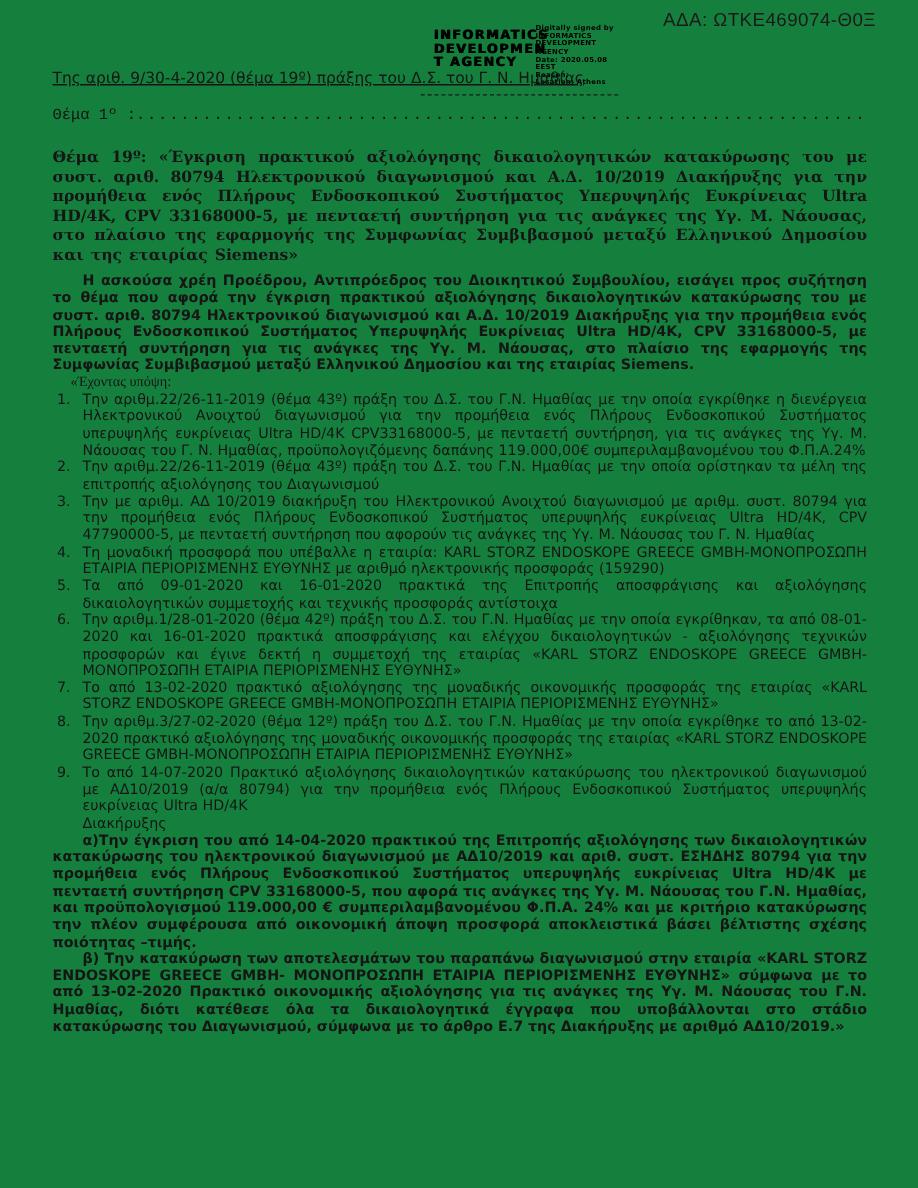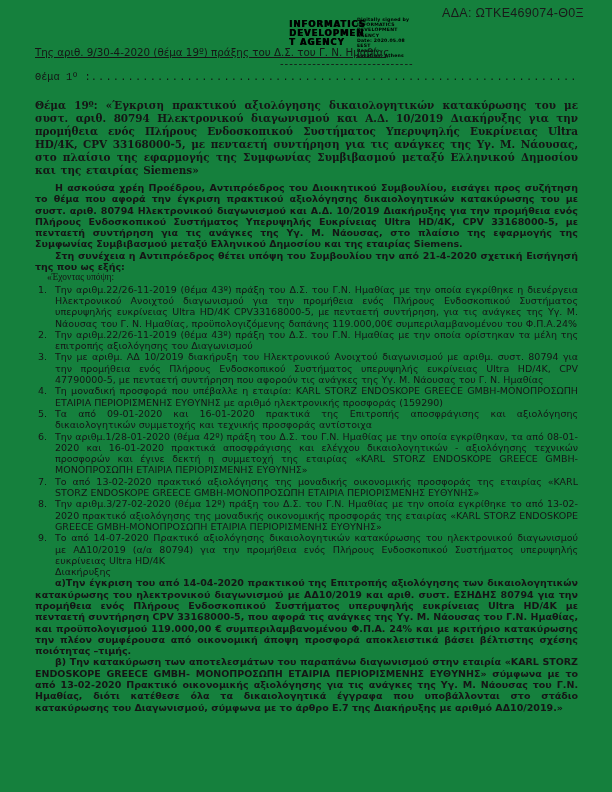--- a/index.html
+++ b/index.html
@@ -93,21 +93,20 @@
   <div class="topic-line">
     <span>Θέμα 1º :</span>
     <span class="dots">....................................................................................................................................................................................</span>
   </div>
 
   <div class="content">
 
     <p class="subject">Θέμα 19º: «Έγκριση πρακτικού αξιολόγησης δικαιολογητικών κατακύρωσης του με συστ. αριθ. 80794 Ηλεκτρονικού διαγωνισμού και Α.Δ. 10/2019 Διακήρυξης για την προμήθεια ενός Πλήρους Ενδοσκοπικού Συστήματος Υπερυψηλής Ευκρίνειας Ultra HD/4K, CPV 33168000-5, με πενταετή συντήρηση για τις ανάγκες της Υγ. Μ. Νάουσας, στο πλαίσιο της εφαρμογής της Συμφωνίας Συμβιβασμού μεταξύ Ελληνικού Δημοσίου και της εταιρίας Siemens»</p>
 
     <p class="para">Η ασκούσα χρέη Προέδρου, Αντιπρόεδρος του Διοικητικού Συμβουλίου, εισάγει προς συζήτηση το θέμα που αφορά την έγκριση πρακτικού αξιολόγησης δικαιολογητικών κατακύρωσης του με συστ. αριθ. 80794 Ηλεκτρονικού διαγωνισμού και Α.Δ. 10/2019 Διακήρυξης για την προμήθεια ενός Πλήρους Ενδοσκοπικού Συστήματος Υπερυψηλής Ευκρίνειας Ultra HD/4K, CPV 33168000-5, με πενταετή συντήρηση για τις ανάγκες της Υγ. Μ. Νάουσας, στο πλαίσιο της εφαρμογής της Συμφωνίας Συμβιβασμού μεταξύ Ελληνικού Δημοσίου και της εταιρίας Siemens.</p>
-    <p class="para">Στη συνέχεια η  Αντιπρόεδρος θέτει υπόψη του Συμβουλίου την από 21-4-2020 σχετική Εισήγησή της που ως εξής:</p>
 
     <div class="having">«Έχοντας υπόψη:</div>
 
     <ol class="olist">
       <li class="item">
         <span class="num">1.</span>
         <span class="txt">Την αριθμ.22/26-11-2019 (θέμα 43º) πράξη του Δ.Σ. του Γ.Ν. Ημαθίας με την οποία εγκρίθηκε η διενέργεια Ηλεκτρονικού Ανοιχτού διαγωνισμού για την προμήθεια ενός Πλήρους Ενδοσκοπικού Συστήματος υπερυψηλής ευκρίνειας Ultra HD/4K CPV33168000-5, με πενταετή συντήρηση, για τις ανάγκες της Υγ. Μ. Νάουσας  του Γ. Ν. Ημαθίας, προϋπολογιζόμενης δαπάνης 119.000,00€ συμπεριλαμβανομένου του Φ.Π.Α.24%</span>
       </li>
       <li class="item">
         <span class="num">2.</span>

